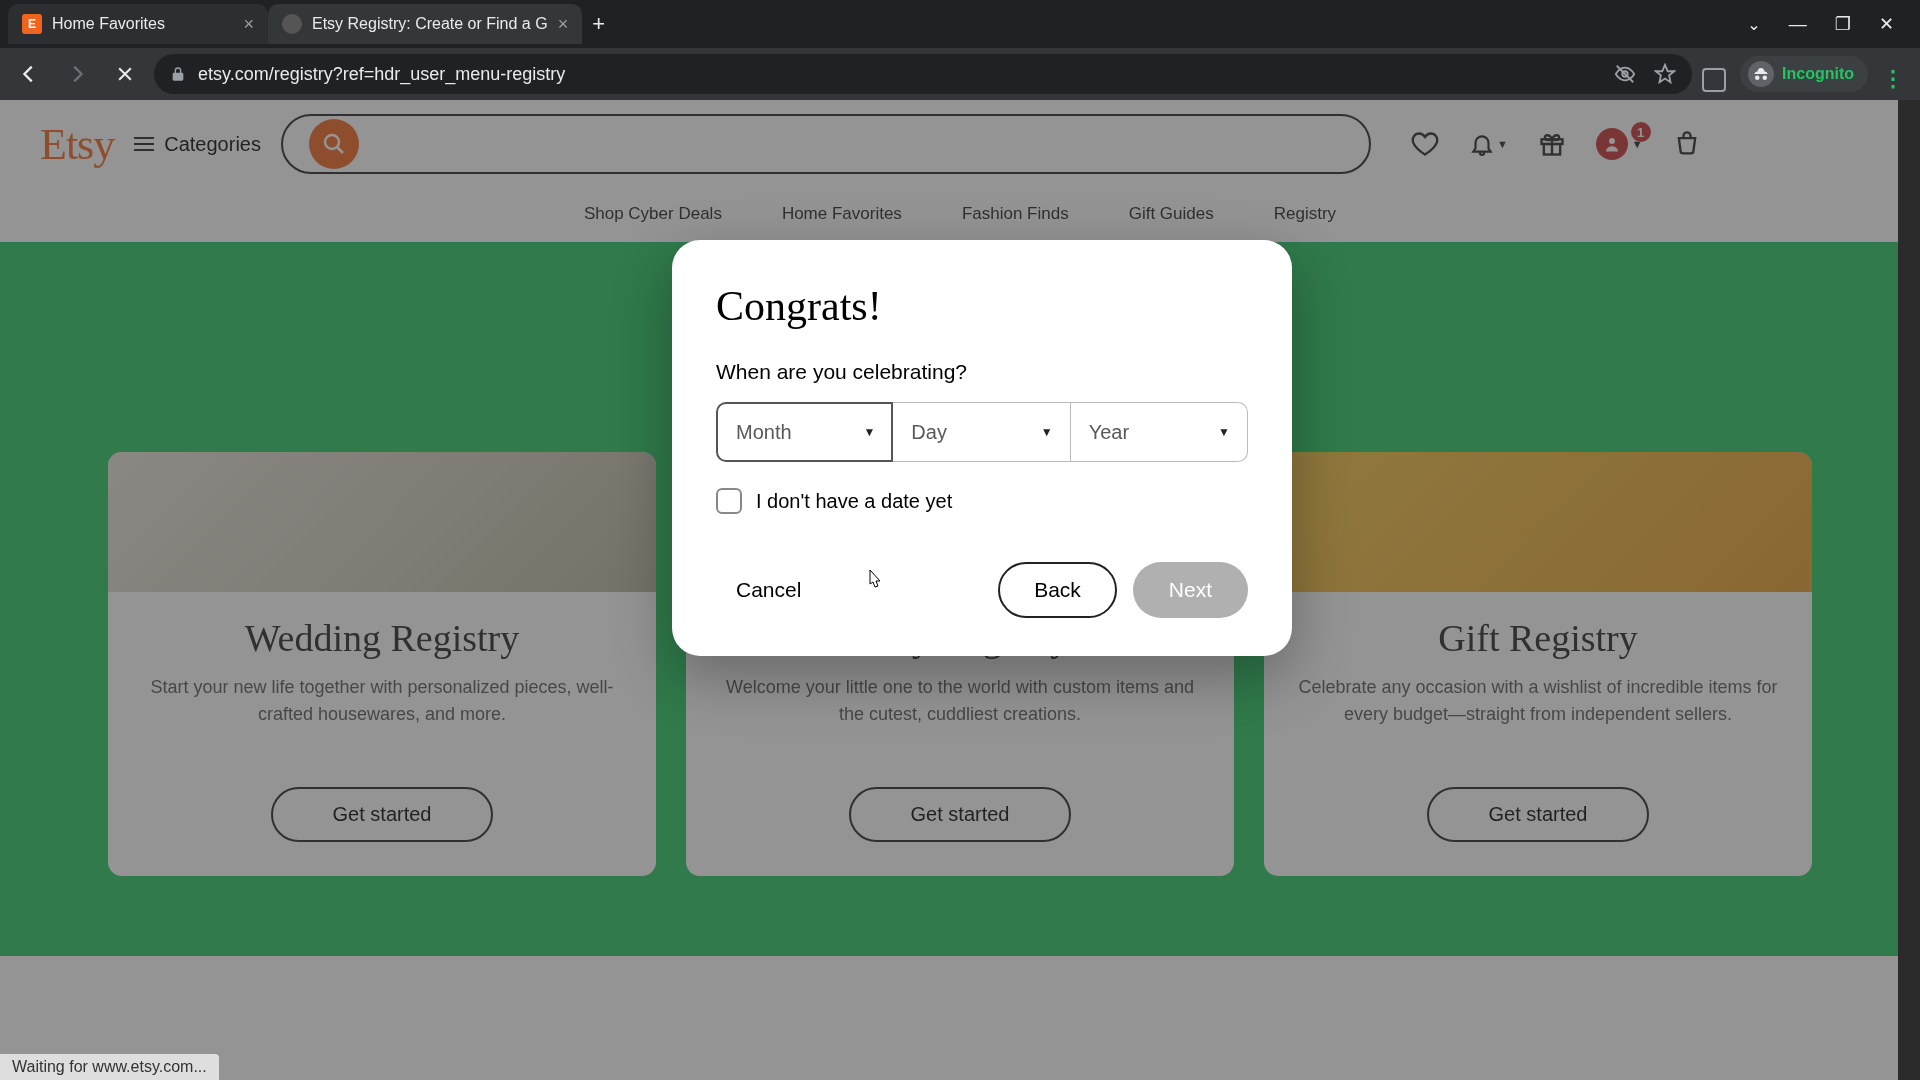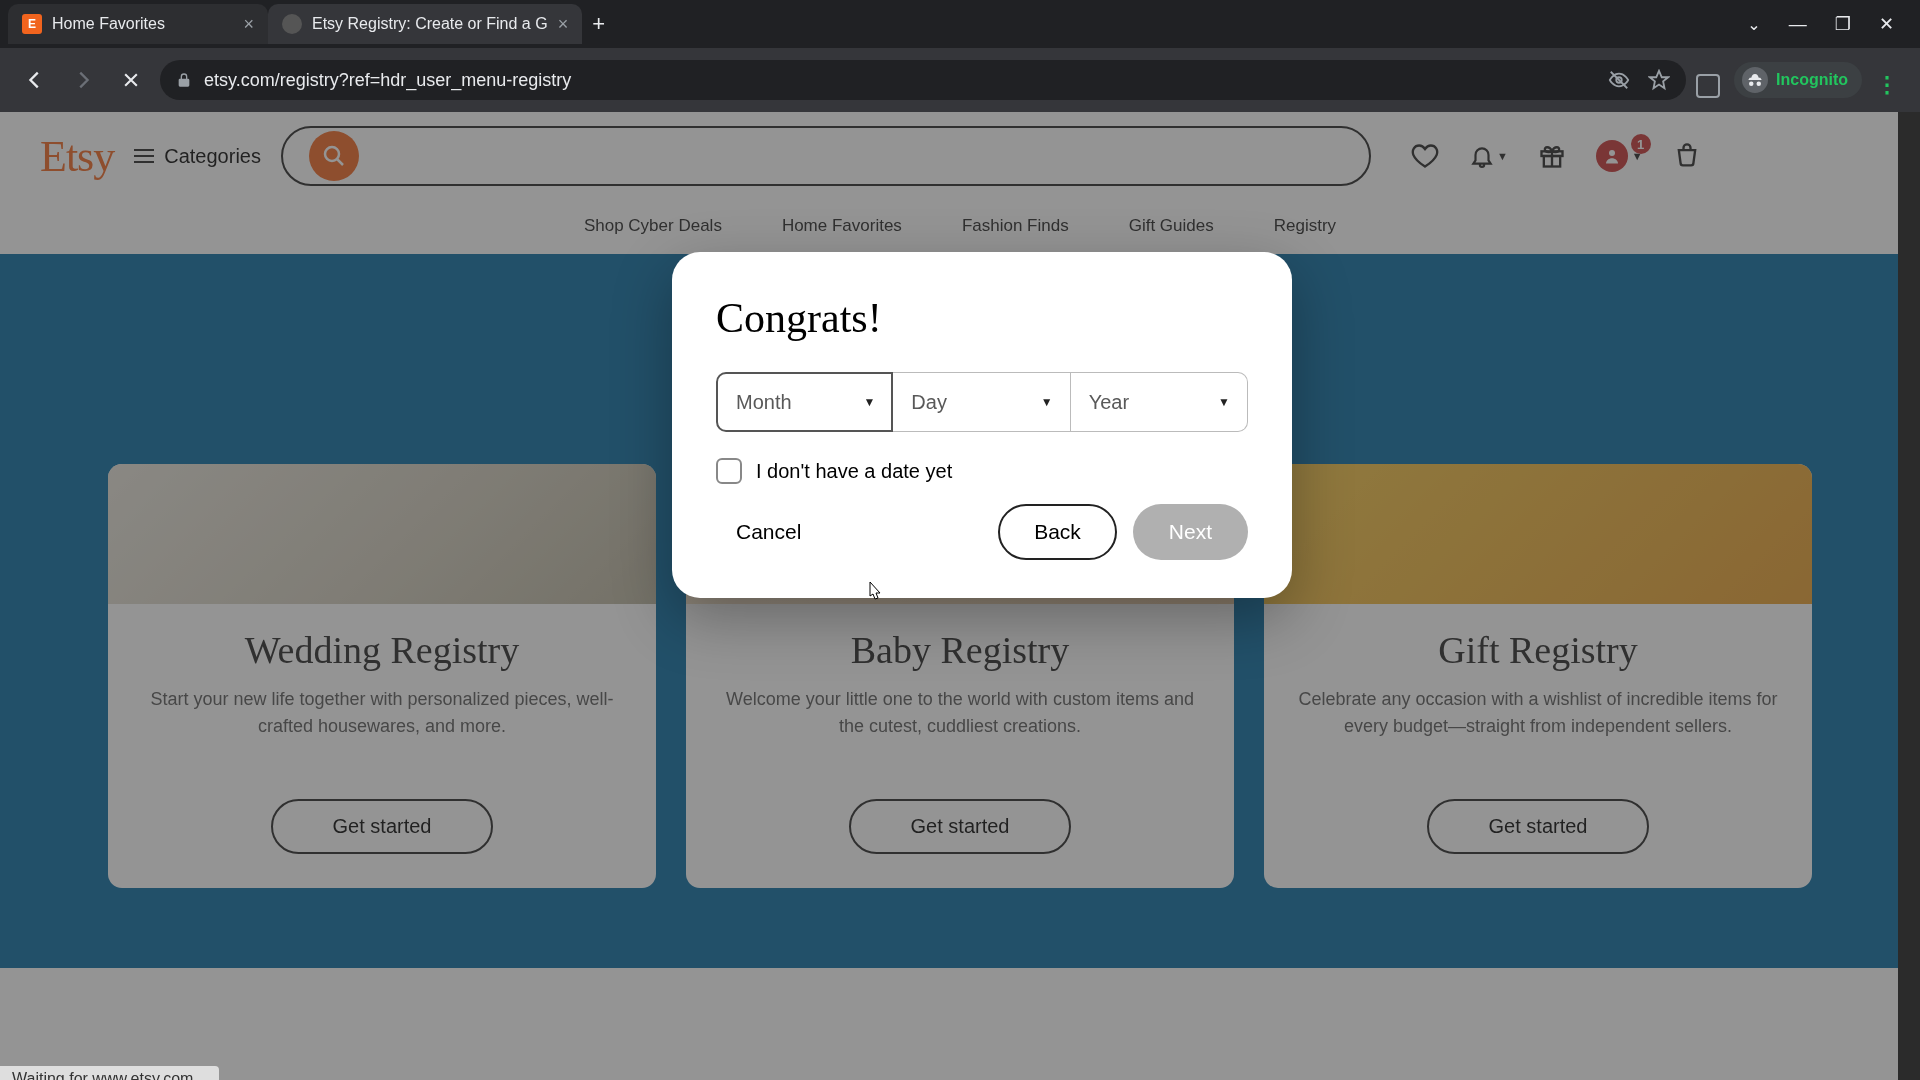--- a/index.html
+++ b/index.html
@@ -13,21 +13,21 @@
   .tab.inactive { background: #2d2e31; }
   .tab.active { background: #35363a; }
   .tab-favicon { width: 20px; height: 20px; border-radius: 3px; display: flex; align-items: center; justify-content: center; font-size: 12px; font-weight: bold; }
   .tab-title { flex: 1; white-space: nowrap; overflow: hidden; text-overflow: ellipsis; }
   .tab-close { font-size: 18px; color: #9aa0a6; cursor: pointer; }
   .new-tab { color: #e8eaed; font-size: 22px; margin-left: 10px; cursor: pointer; }
   .window-controls { margin-left: auto; display: flex; gap: 28px; color: #e8eaed; font-size: 18px; padding-right: 18px; align-items: center; }
   .window-controls span { cursor: pointer; }
   .wc-caret { font-size: 16px; }
 
-  .toolbar { display: flex; align-items: center; gap: 10px; height: 64px; padding: 0 16px; background: #35363a; }
+  .toolbar { display: flex; align-items: center; gap: 10px; height: 52px; padding: 0 10px; background: #35363a; }
   .nav-btn { width: 38px; height: 38px; display: flex; align-items: center; justify-content: center; color: #e8eaed; font-size: 22px; cursor: pointer; border-radius: 50%; }
   .nav-btn.disabled { color: #6b6f76; }
   .omnibox { flex: 1; display: flex; align-items: center; height: 40px; background: #202124; border-radius: 20px; padding: 0 16px; gap: 12px; color: #e8eaed; font-size: 18px; }
   .omnibox .lock { font-size: 16px; color: #9aa0a6; }
   .omnibox-icons { margin-left: auto; display: flex; gap: 18px; color: #9aa0a6; font-size: 20px; }
   .toolbar-right { display: flex; align-items: flex-end; gap: 14px; color: #22c55e; padding-right: 6px; font-weight: bold; }
   .ext-icon { width: 24px; height: 24px; border: 2px solid #9aa0a6; border-radius: 4px; }
   .incognito-pill { display: flex; align-items: center; gap: 8px; background: #3c4043; border-radius: 20px; padding: 5px 14px 5px 8px; font-size: 16px; }
   .incog-avatar { width: 26px; height: 26px; background: #5f6368; border-radius: 50%; display: flex; align-items: center; justify-content: center; }
   .kebab { font-size: 22px; cursor: pointer; }
@@ -48,21 +48,21 @@
   .header-icons > * { cursor: pointer; position: relative; }
   .bell-wrap { display: flex; align-items: center; gap: 2px; }
   .avatar-wrap { display: flex; align-items: center; gap: 4px; }
   .avatar-circle { width: 32px; height: 32px; border-radius: 50%; background: #c53030; display: flex; align-items: center; justify-content: center; color: #fff; font-size: 15px; font-weight: 600; }
   .badge-dot { position: absolute; top: -6px; right: -8px; background: #c53030; color: #fff; width: 20px; height: 20px; border-radius: 50%; font-size: 13px; display: flex; align-items: center; justify-content: center; font-weight: 600; }
   .caret-sm { font-size: 11px; color: #222; }
 
   .subnav { display: flex; justify-content: center; gap: 60px; padding: 18px 0; font-size: 17px; margin-top: 12px; }
   .subnav a { color: #222; text-decoration: none; cursor: pointer; }
 
-  .hero { background: #0369a1; color: #fff; padding: 90px 28px 80px; position: relative; }
+  .hero { background: #22c55e; color: #fff; padding: 90px 28px 80px; position: relative; }
   .hero-cards { display: flex; gap: 30px; justify-content: center; margin-top: 120px; }
   .card { background: #fff; color: #222; border-radius: 14px; width: 548px; overflow: hidden; text-align: center; padding-bottom: 34px; }
   .card-img { height: 140px; background: #d0d0c0; }
   .card-img.wedding { background: linear-gradient(135deg, #e8e4da 0%, #cfc9b8 60%, #b8b29c 100%); }
   .card-img.baby { background: linear-gradient(135deg, #f5e6d0 0%, #e8c8a0 100%); }
   .card-img.gift { background: linear-gradient(135deg, #f5c542 0%, #e89c2a 100%); }
   .card h2 { font-family: Georgia, serif; font-size: 38px; font-weight: 400; margin: 24px 0 14px; }
   .card p { font-size: 18px; line-height: 1.5; padding: 0 30px; color: #555; min-height: 80px; }
   .get-started { margin: 33px auto 0; border: 2px solid #222; background: transparent; border-radius: 30px; padding: 14px 60px; font-size: 20px; font-weight: 500; cursor: pointer; }
 
@@ -71,21 +71,21 @@
   .modal { background: #fff; border-radius: 28px; width: 620px; padding: 42px 44px 38px; box-shadow: 0 20px 60px rgba(0,0,0,0.3); }
   .modal h1 { font-family: Georgia, serif; font-size: 42px; font-weight: 400; margin-bottom: 30px; }
   .modal .question { font-size: 21px; font-weight: 500; margin-bottom: 18px; }
   .date-selects { display: flex; gap: 0; margin-bottom: 26px; }
   .date-selects .sel { flex: 1; position: relative; }
   .date-selects select { width: 100%; height: 60px; padding: 0 18px; font-size: 20px; border: 1px solid #bbb; appearance: none; -webkit-appearance: none; background: #fff; cursor: pointer; color: #595959; }
   .date-selects .sel.first select { border-radius: 10px 0 0 10px; border-color: #555; border-width: 2px; }
   .date-selects .sel.middle select { border-left: none; }
   .date-selects .sel.last select { border-radius: 0 10px 10px 0; border-left: none; }
   .sel-caret { position: absolute; right: 18px; top: 50%; transform: translateY(-50%); pointer-events: none; font-size: 12px; color: #222; }
-  .checkbox-row { display: flex; align-items: center; gap: 14px; margin-bottom: 20px; }
+  .checkbox-row { display: flex; align-items: center; gap: 14px; margin-bottom: 48px; }
   .checkbox-row input[type=checkbox] { width: 26px; height: 26px; border: 2px solid #888; border-radius: 6px; appearance: none; cursor: pointer; }
   .checkbox-row label { font-size: 20px; cursor: pointer; }
   .modal-actions { display: flex; align-items: center; gap: 16px; }
   .modal-actions .cancel { background: none; border: none; font-size: 21px; font-weight: 500; cursor: pointer; padding: 14px 20px; margin-right: auto; }
   .modal-actions .back { background: #fff; border: 2px solid #222; border-radius: 30px; padding: 14px 34px; font-size: 21px; font-weight: 500; cursor: pointer; }
   .modal-actions .next { background: #b0b0b0; border: none; color: #fff; border-radius: 30px; padding: 16px 36px; font-size: 21px; font-weight: 500; cursor: pointer; }
 
   
   .status-bar { position: absolute; left: 0; bottom: 0; background: #dedede; color: #333; font-size: 16px; padding: 4px 12px; border-top-right-radius: 4px; }
 
@@ -255,20 +255,21 @@
         <h2>Gift Registry</h2>
         <p>Celebrate any occasion with a wishlist of incredible items for every budget—straight from independent sellers.</p>
         <button class="get-started">Get started</button>
       </div>
     </div>
   </div>
 
   <div class="overlay">
     <div class="modal">
       <h1>Congrats!</h1>
+      <div class="question">When are you celebrating?</div>
       <div class="date-selects">
         <div class="sel first">
           <select><option>Month</option></select>
           <span class="sel-caret">▼</span>
         </div>
         <div class="sel middle">
           <select><option>Day</option></select>
           <span class="sel-caret">▼</span>
         </div>
         <div class="sel last">

